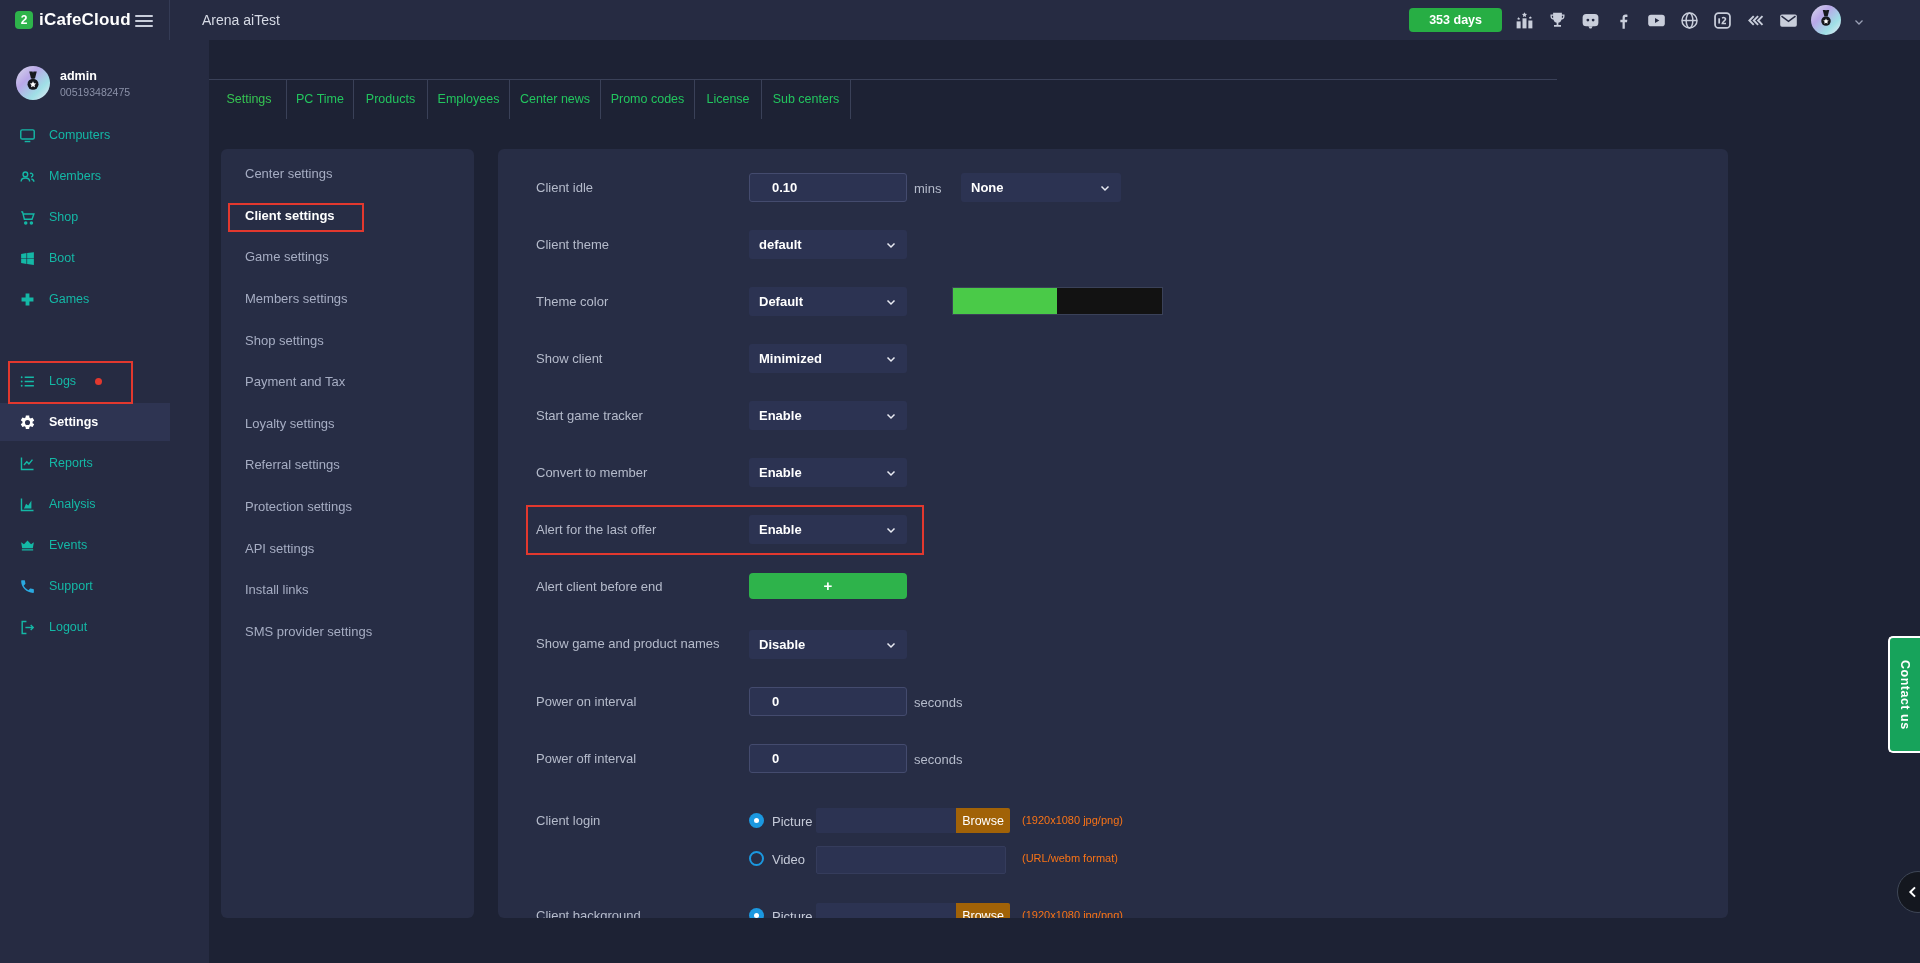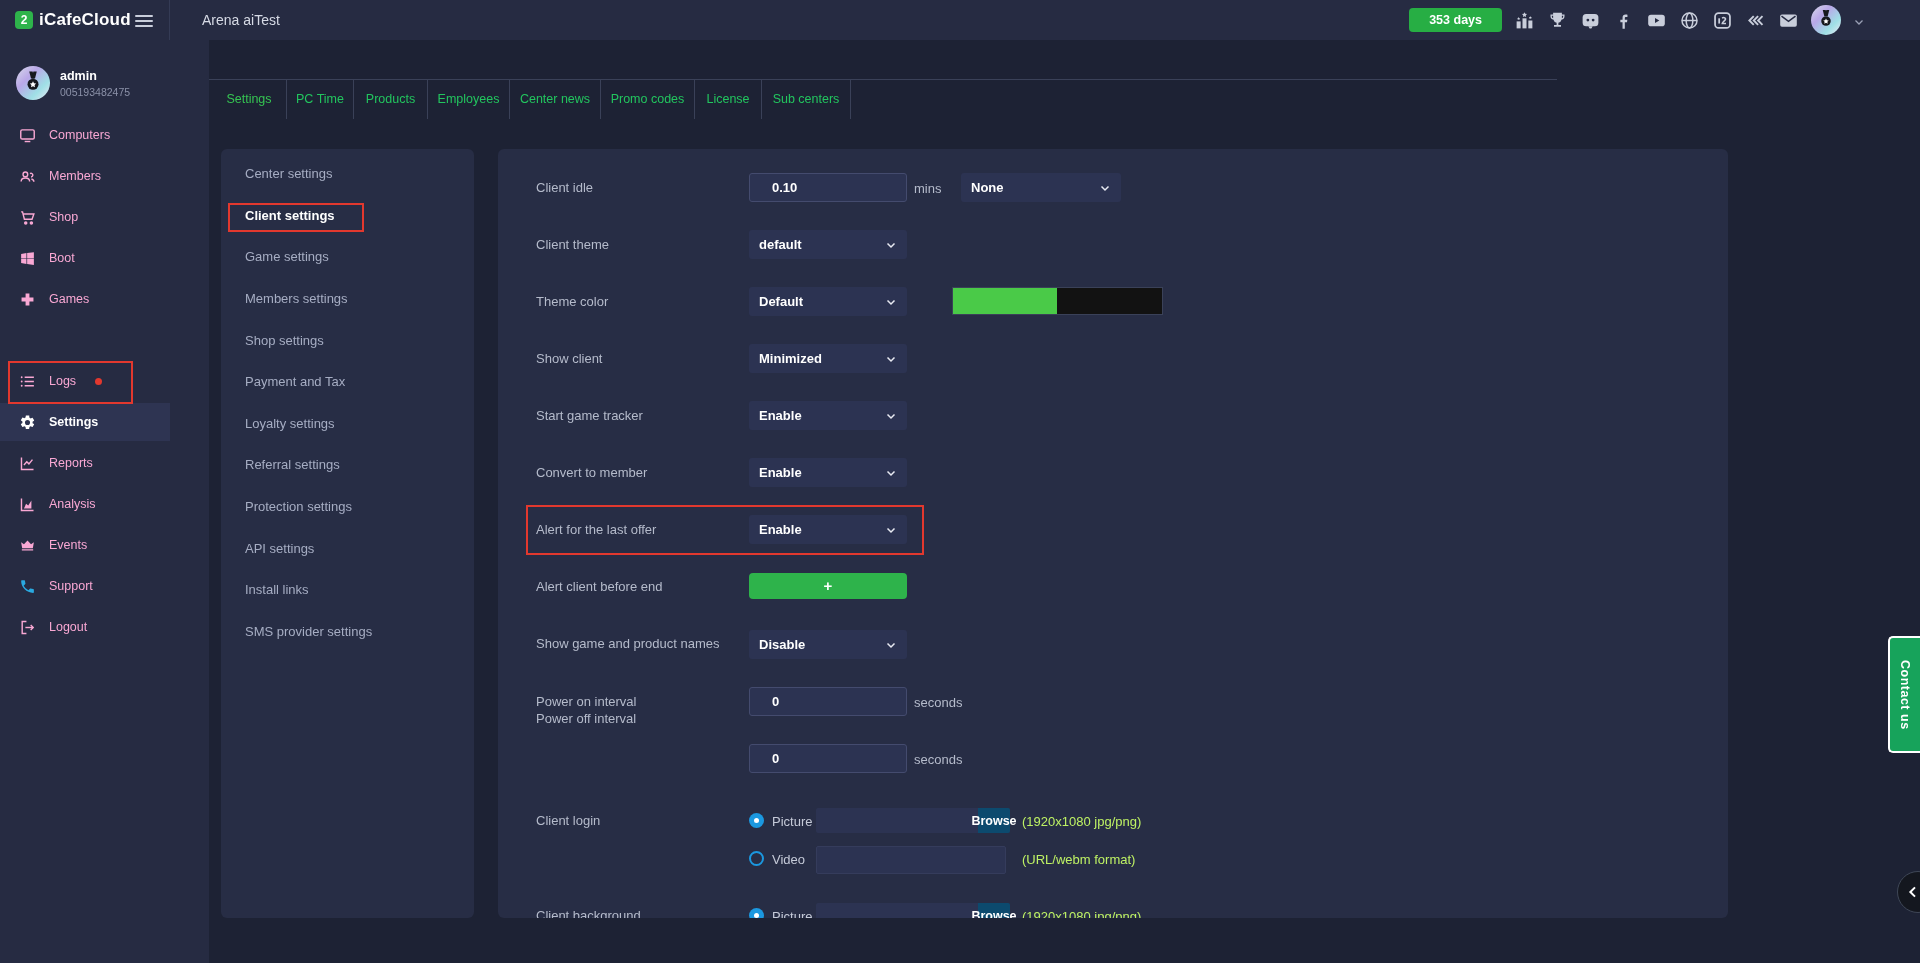--- a/index.html
+++ b/index.html
@@ -18,21 +18,21 @@
   .hicon svg{width:21px;height:21px;}
   .avatar{width:30px;height:30px;border-radius:50%;background:linear-gradient(135deg,#d9dcea 0%,#b9a7e8 35%,#9fe0e6 70%,#efe9f5 100%);display:flex;align-items:center;justify-content:center;cursor:pointer;overflow:hidden;}
   .avatar svg{width:26px;height:26px;}
   .chev{color:#9aa0b5;width:12px;height:12px;cursor:pointer;}
   
   .sidebar{position:absolute;top:40px;left:0;width:170px;bottom:0;background:#262b42;z-index:5;padding-left:39px;}
   .profile-avatar{position:absolute;left:16px;top:26px;width:34px;height:34px;border-radius:50%;background:linear-gradient(135deg,#d9dcea 0%,#b9a7e8 35%,#9fe0e6 70%,#efe9f5 100%);display:flex;align-items:center;justify-content:center;overflow:hidden;}
   .profile-avatar svg{width:30px;height:30px;}
   .pname{position:absolute;left:60px;top:29px;color:#fff;font-weight:bold;font-size:12.5px;}
   .pid{position:absolute;left:60px;top:46px;color:#8b91a8;font-size:10.5px;}
-  .side-item{position:absolute;left:0;width:170px;height:38px;display:flex;align-items:center;padding-left:19px;box-sizing:border-box;gap:13px;font-size:12.5px;color:#f9a8d4;cursor:pointer;}
+  .side-item{position:absolute;left:0;width:170px;height:38px;display:flex;align-items:center;padding-left:19px;box-sizing:border-box;gap:13px;font-size:12.5px;color:#14b8a6;cursor:pointer;}
   .side-item.active{background:#2e3452;color:#fff;font-weight:bold;}
   .sicon{width:17px;height:17px;display:flex;}
   .sicon svg{width:17px;height:17px;}
   .dot{width:7px;height:7px;border-radius:50%;background:#e2382e;margin-left:6px;}
   
   .tabline{position:absolute;left:209px;top:79px;width:1348px;height:1px;background:#3a4158;}
   .tabs{position:absolute;left:212px;top:80px;height:39px;display:flex;}
   .tab{height:39px;line-height:39px;text-align:center;font-size:12.5px;color:#22c55e;border-right:1px solid #3a4158;cursor:pointer;box-sizing:border-box;}
   .tab.active{color:#35c452;}
   
@@ -50,23 +50,23 @@
   .swatch{position:absolute;left:952px;top:287px;width:211px;height:28px;border:1px solid #3a4158;box-sizing:border-box;display:flex;}
   .swatch .g{width:104px;background:#4aca48;}
   .swatch .b{flex:1;background:#121212;}
   .plusbtn{position:absolute;left:749px;top:573px;width:158px;height:26px;background:#2eb34b;border:none;border-radius:4px;color:#fff;font-weight:bold;font-size:15px;line-height:24px;cursor:pointer;}
   .radio{position:absolute;width:15px;height:15px;border-radius:50%;box-sizing:border-box;cursor:pointer;}
   .radio.on{background:#1b98e0;}
   .radio.on::after{content:"";position:absolute;left:5px;top:5px;width:5px;height:5px;border-radius:50%;background:#fff;}
   .radio.off{border:2px solid #1b98e0;background:transparent;}
   .rlabel{position:absolute;font-size:13px;color:#c5cad8;}
   .file{position:absolute;left:816px;width:194px;height:25px;background:#2c3352;border-radius:2px;cursor:pointer;}
-  .browse{position:absolute;right:0;top:0;bottom:0;width:32px;background:#0c4a6e;color:#fff;font-size:12.5px;font-weight:700;display:flex;align-items:center;justify-content:center;border-radius:0 2px 2px 0;cursor:pointer;}
+  .browse{position:absolute;right:0;top:0;bottom:0;width:54px;background:#a16207;color:#fff;font-size:12.5px;font-weight:400;display:flex;align-items:center;justify-content:center;border-radius:0 2px 2px 0;cursor:pointer;}
   .vinput{position:absolute;left:816px;width:190px;height:28px;background:#2c3352;border:1px solid #353c5c;border-radius:2px;box-sizing:border-box;color:#fff;font-size:13px;padding:0 8px;font-family:"Liberation Sans",sans-serif;outline:none;}
-  .hint{position:absolute;left:1022px;font-size:13px;color:#bef264;white-space:nowrap;}
+  .hint{position:absolute;left:1022px;font-size:11px;color:#f97316;white-space:nowrap;}
   
   .annot{position:absolute;border:2px solid #e2382e;z-index:9;pointer-events:none;}
   .mask{position:absolute;left:170px;top:918px;right:0;height:45px;background:#1d2234;z-index:4;}
   .contact{position:absolute;left:1888px;top:636px;width:32px;height:117px;background:#17a35b;border:2px solid #fff;border-right:none;border-radius:5px 0 0 5px;box-sizing:border-box;z-index:8;display:flex;align-items:center;justify-content:center;cursor:pointer;}
   .contact span{writing-mode:vertical-rl;color:#fff;font-weight:bold;font-size:12.5px;letter-spacing:.5px;}
   .backbtn{position:absolute;left:1897px;top:871px;width:42px;height:42px;border-radius:50%;background:#14171f;border:1px solid #3f4757;box-sizing:border-box;z-index:9;color:#fff;display:flex;align-items:center;cursor:pointer;}
   .backbtn svg{width:16px;height:16px;margin-left:7px;}
 </style>
 </head>
 <body>
@@ -389,21 +389,21 @@
     <span>Disable</span>
     <svg viewBox="0 0 24 24" fill="none" stroke="currentColor" stroke-width="3">
         <path d="M5 9l7 7 7-7"></path>
       </svg>
   </div>
 
   <div class="flabel" style="top:694px">Power on interval</div>
   <input class="txt" style="top: 687px;" value="0">
   <div class="unit" style="top:695px">seconds</div>
 
-  <div class="flabel" style="top:711px">Power off interval</div>
+  <div class="flabel" style="top:751px">Power off interval</div>
   <input class="txt" style="top: 744px;" value="0">
   <div class="unit" style="top:752px">seconds</div>
 
   <div class="flabel" style="top:813px">Client login</div>
   <span class="radio on" style="left:749px;top:813px"></span>
   <span class="rlabel" style="left:772px;top:814px">Picture</span>
   <div class="file" style="top:808px">
     <span class="browse">Browse</span>
   </div>
   <span class="hint" style="top:814px">(1920x1080 jpg/png)</span>

